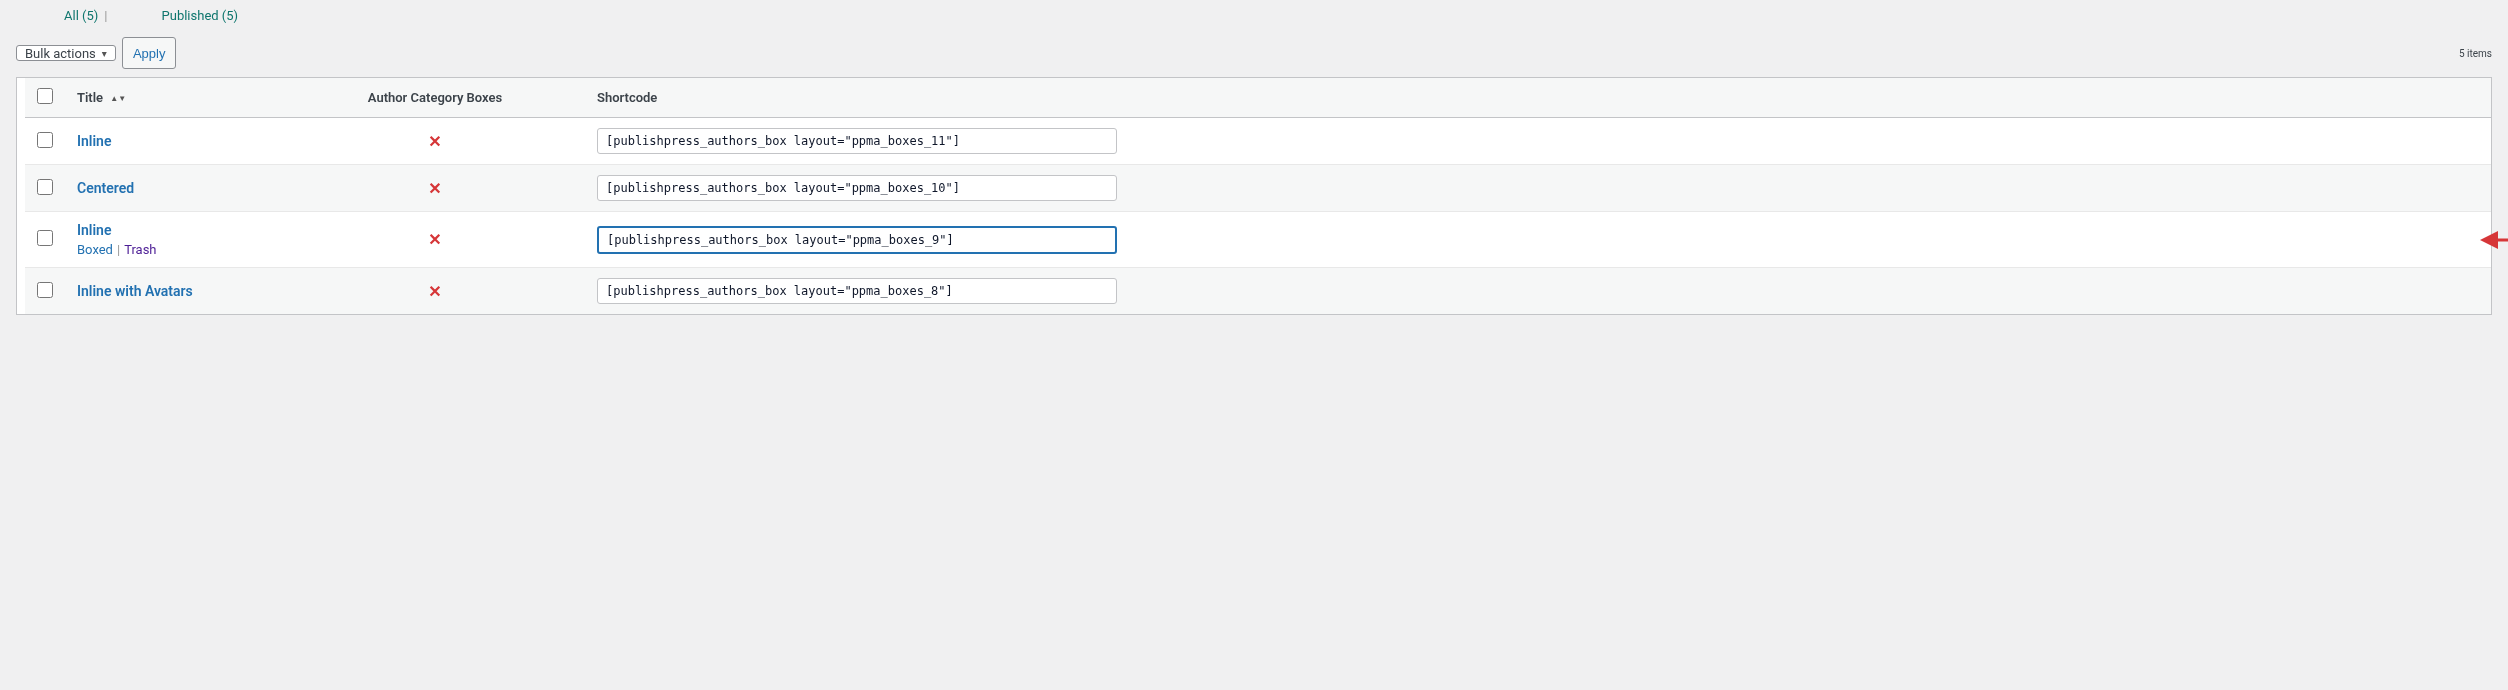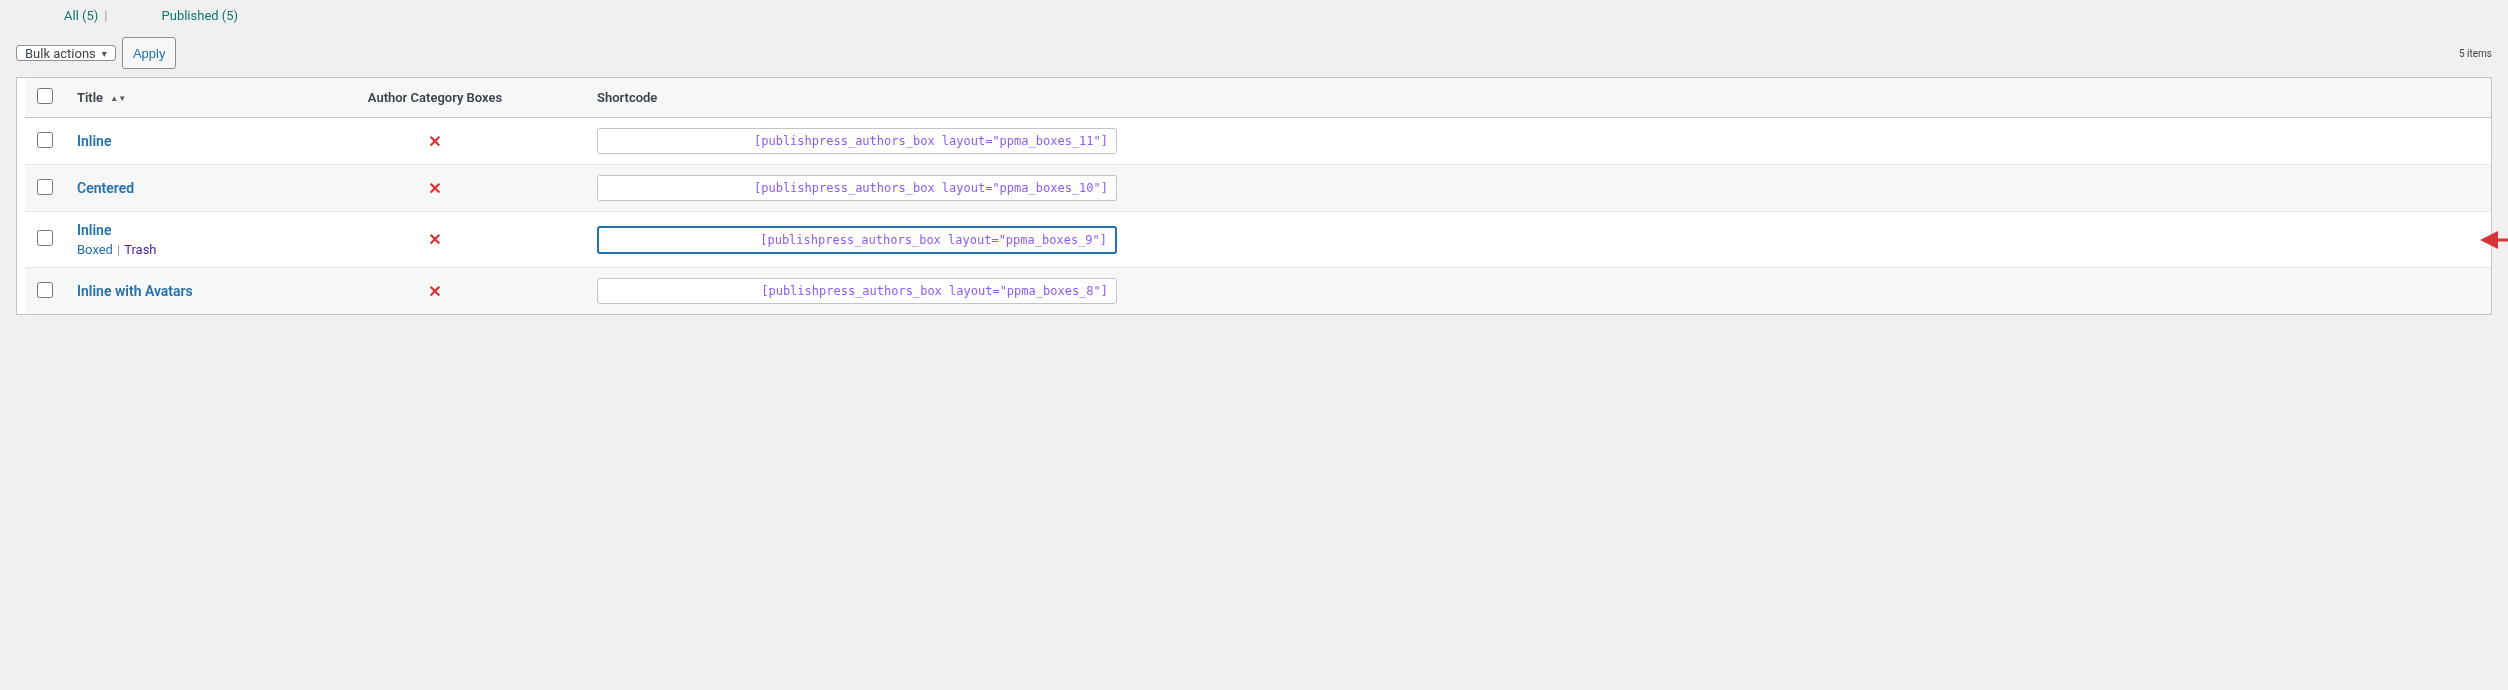--- a/index.html
+++ b/index.html
@@ -203,27 +203,26 @@
     .x-mark {
       color: #d63638;
       font-size: 16px;
       font-weight: bold;
     }
     .shortcode-field {
       border: 1px solid #c3c4c7;
       border-radius: 3px;
       padding: 5px 8px;
       font-size: 12px;
-      color: #8b5cf6;
+      color: #0f172a;
       background: #fff;
       font-family: monospace;
       width: 100%;
       max-width: 520px;
       display: inline-block;
-      text-align: right;
     }
     .shortcode-field.active {
       border: 2px solid #2271b1;
       background: #fff;
     }
     .shortcode-wrapper {
       display: flex;
       align-items: center;
       gap: 12px;
       position: relative;

